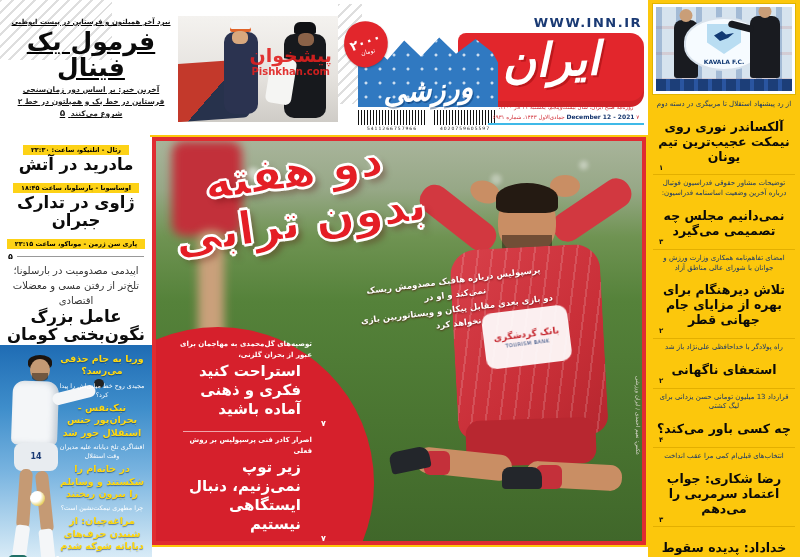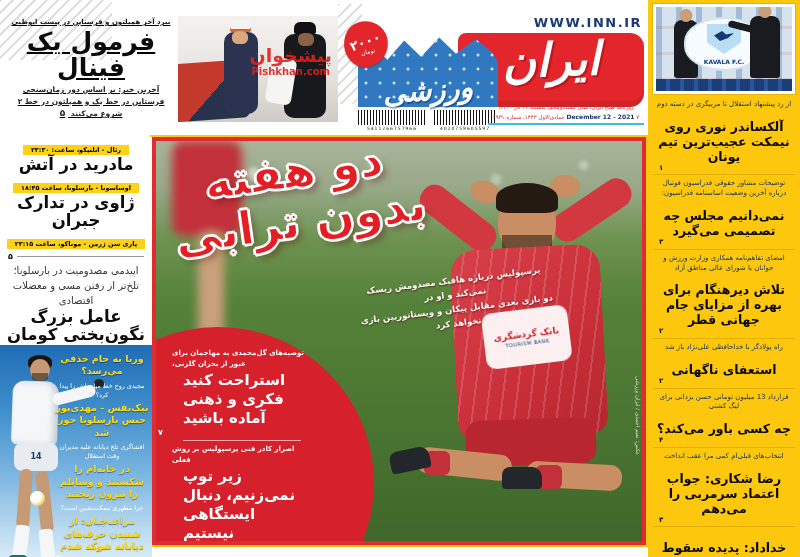--- a/index.html
+++ b/index.html
@@ -129,21 +129,21 @@
   .bootL { left:-16px; top:298px; transform:rotate(-12deg); } .bootR { left:96px; top:316px; }
 
   .mainhead { position:absolute; left:6px; top:6px; width:270px; text-align:center; transform:rotate(-8deg);
               color:#e41e25; font-weight:bold; line-height:1.08; letter-spacing:-1px;
               -webkit-text-stroke:1.5px #fff;
               text-shadow:-2px 0 #fff, 2px 0 #fff, 0 -2px #fff, 0 2px #fff, 4px 5px 6px rgba(80,0,0,.35); }
   .mainhead span { display:block; font-size:46px; }
   .mainsub { position:absolute; left:200px; top:132px; width:200px; text-align:center; transform:rotate(-7deg);
              color:#fff; font-size:8.5px; font-weight:bold; line-height:1.7; text-shadow:0 1px 2px rgba(80,0,0,.7); }
   .circle { position:absolute; left:-94px; top:186px; width:312px; height:312px; background:#d6202c; border-radius:50%; }
-  .ctext { position:absolute; left:96px; top:21px; width:168px; text-align:left; color:#fff; }
+  .ctext { position:absolute; left:96px; top:12px; width:168px; text-align:right; color:#fff; }
   .ck { font-size:7px; font-weight:bold; line-height:1.5; max-width:140px; margin:0 auto; }
   .chd { font-size:15px; font-weight:bold; line-height:1.25; letter-spacing:-0.3px; max-width:118px; margin:2px auto 0; }
   .cpg { display:block; font-size:8px; font-weight:bold; margin-top:1px; }
   .cdiv { width:70%; height:1px; background:rgba(255,255,255,.6); margin:3px auto; }
   .credit { position:absolute; right:1px; top:235px; writing-mode:vertical-rl; font-size:5.5px; color:#f0e6e6; opacity:.85; letter-spacing:.5px; }
 
   
   .lcol { position:absolute; left:0; top:137px; width:152px; height:420px; background:#fff; text-align:center; }
   .kbar { display:inline-block; background:#fdd216; color:#000; font-size:6.5px; font-weight:bold; padding:2px 8px 1px; margin:3px auto 1px; line-height:1.1; }
   .lhead { font-size:16.5px; font-weight:bold; color:#0c0c0c; line-height:1.12; letter-spacing:-0.5px; }
@@ -382,21 +382,21 @@
       <div class="ep ep-legL"></div>
       <div class="ep ep-legR"></div>
       <div class="ep ep-sockL"></div>
       <div class="ep ep-sockR"></div>
       <div class="ep ep-shoeL"></div>
 
       <div class="ep ep-ball"></div>
       <div class="etext">
         <div class="ehead">وریا به جام حذفی می‌رسد؟</div>
         <div class="esub">مجیدی روح خط میانی‌اش را پیدا کرد؟</div>
-        <div class="ehead">نیک‌نفس - مهدی‌پور جنس بارسلونا جور شد</div>
+        <div class="ehead">نیک‌نفس - بحران‌پور جنس استقلال جور شد</div>
         <div class="esub">افشاگری تلخ دیاباته علیه مدیران وقت استقلال</div>
         <div class="ehead">در خانه‌ام را شکستند و وسایلم را بیرون ریختند</div>
         <div class="esub">چرا مطهری نیمکت‌نشین است؟</div>
         <div class="ehead">مراغه‌چیان: از شنیدن حرف‌های دیاباته شوکه شدم</div>
         <span class="epg">۶</span>
       </div>
     </div>
   </div>
 
 </div>

